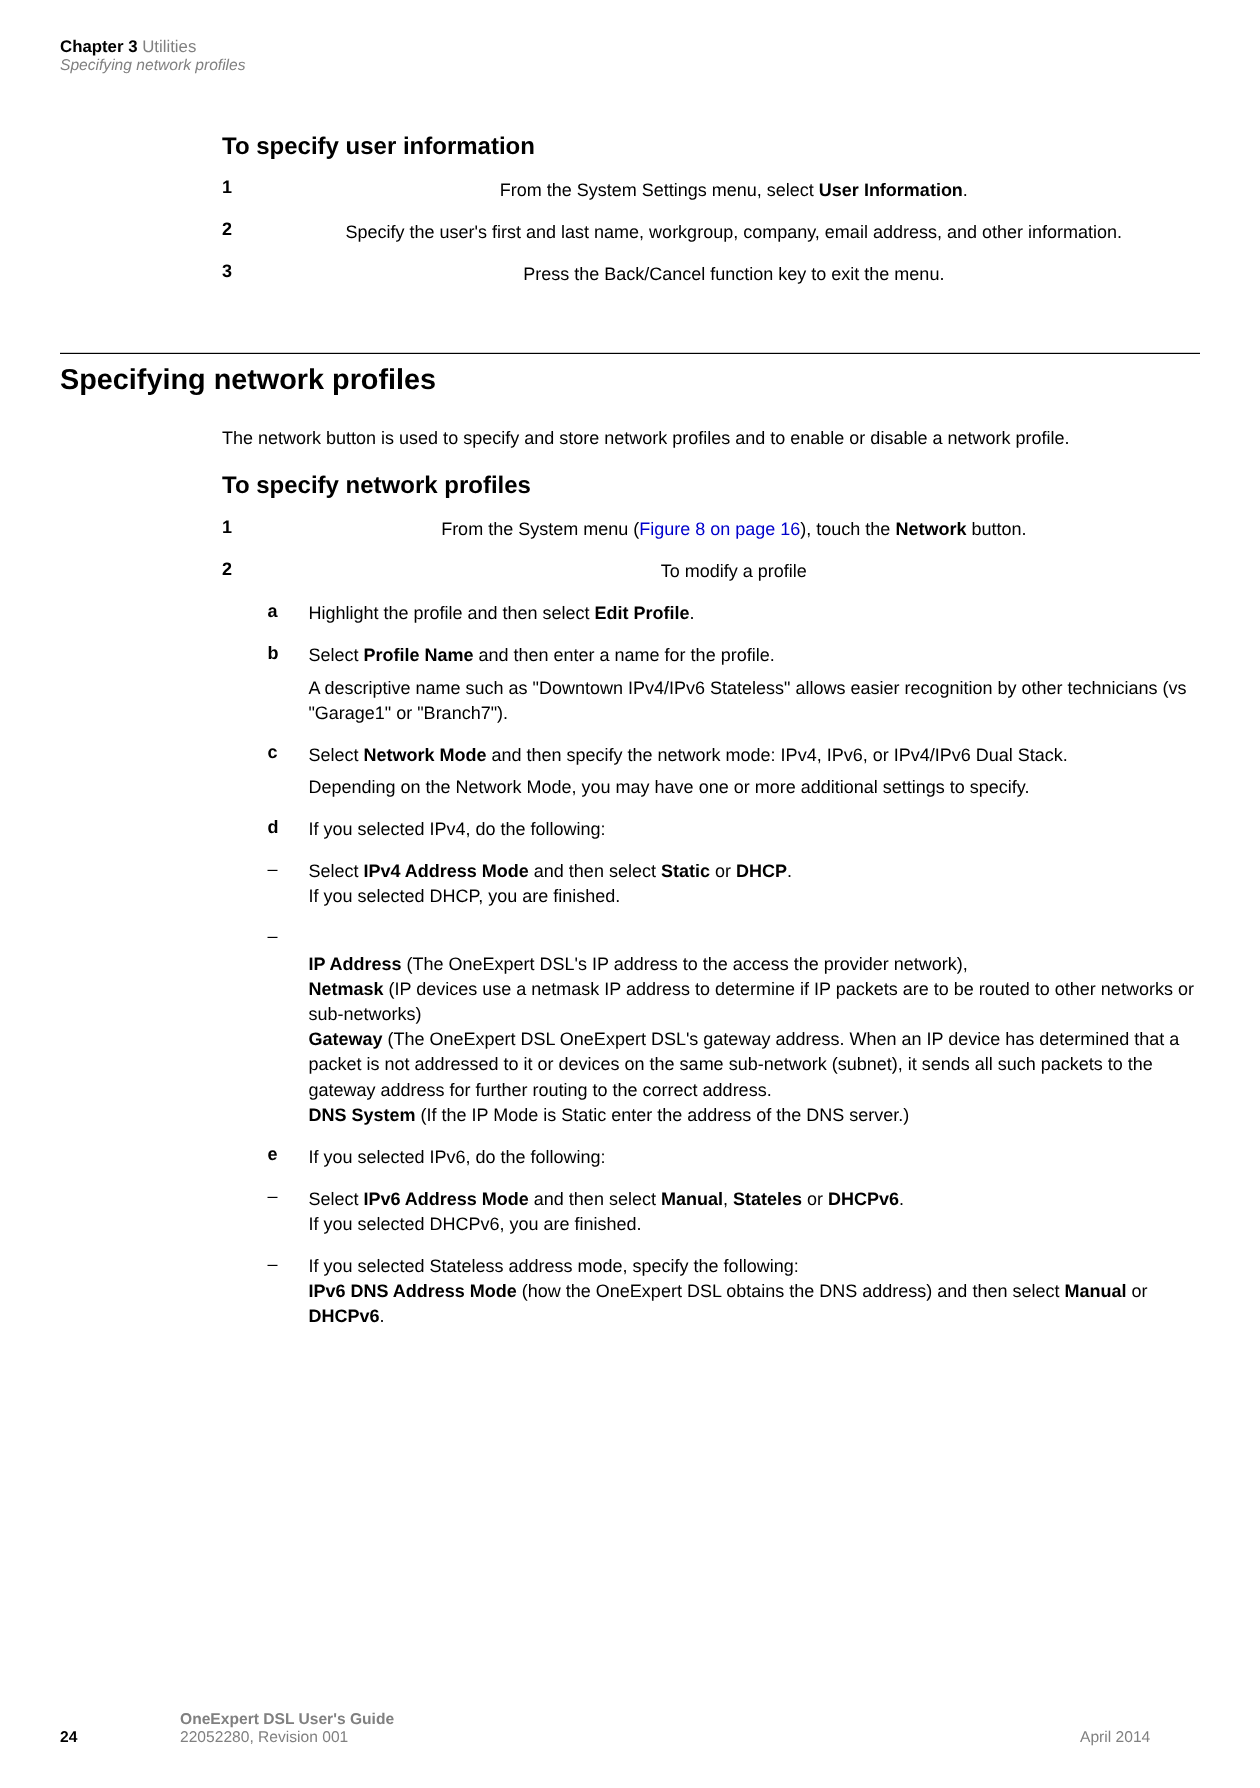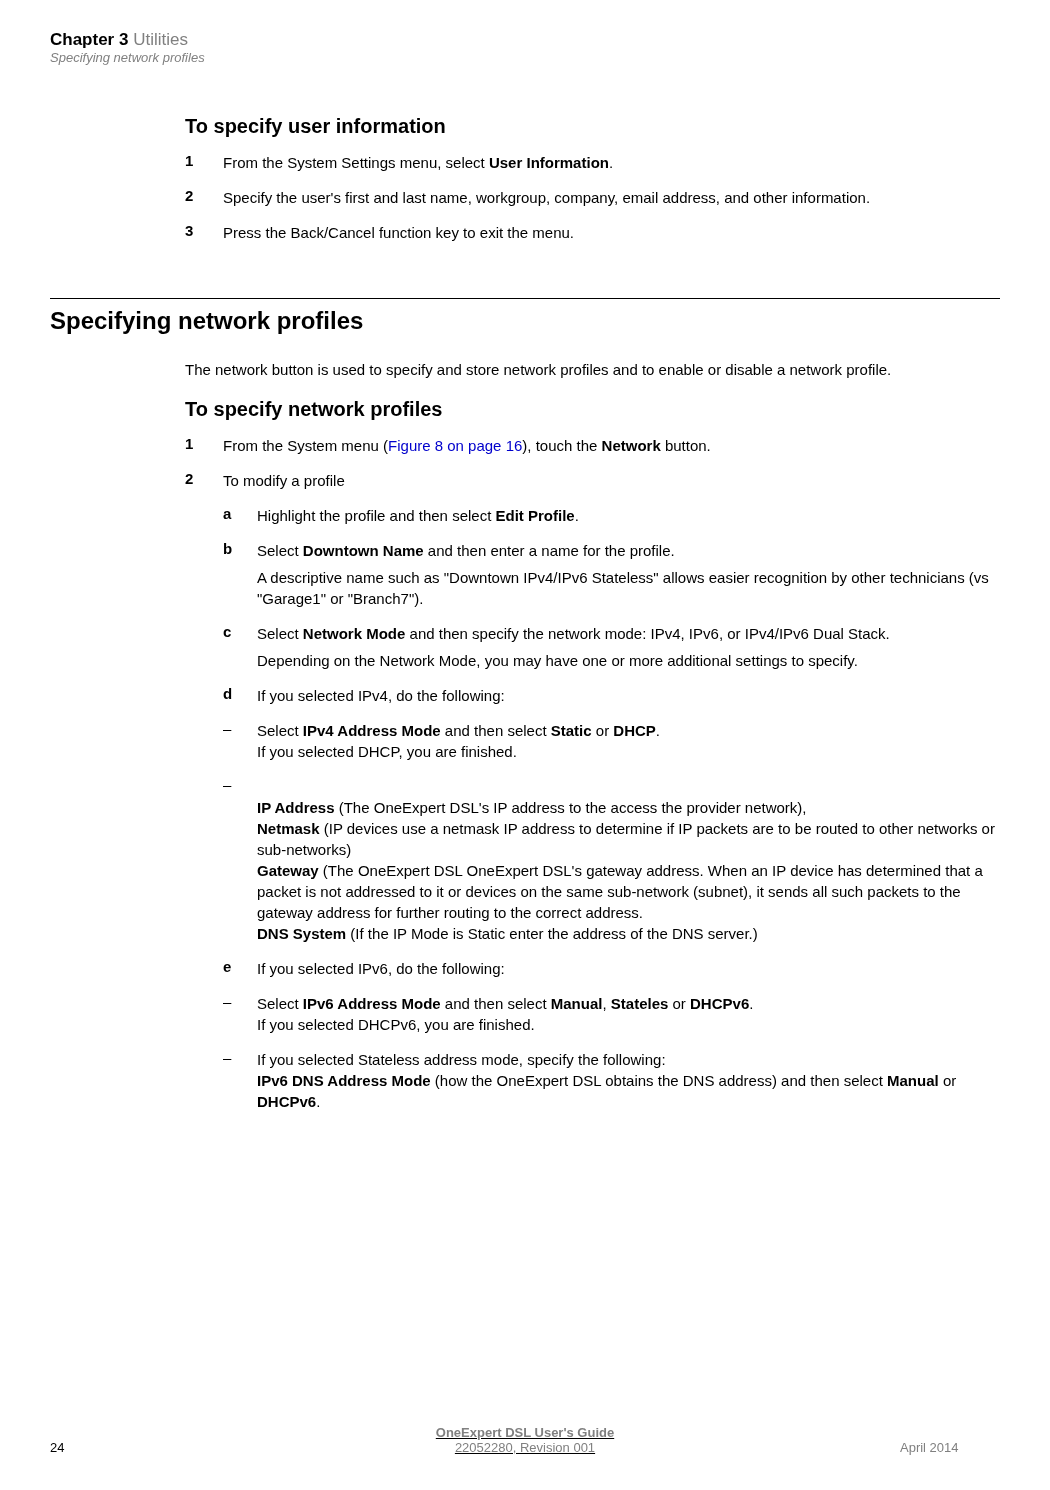--- a/index.html
+++ b/index.html
@@ -14,21 +14,21 @@
       width: 1050px;
       height: 1490px;
       background: #fff;
       position: relative;
       padding: 30px 50px 0 50px;
     }
     .header {
       margin-bottom: 50px;
     }
     .header-chapter {
-      font-size: 17px;
+      font-size: 14px;
     }
     .header-chapter .bold {
       font-weight: bold;
     }
     .header-chapter .gray {
       color: #808080;
     }
     .header-subtitle {
       font-size: 13px;
       font-style: italic;
@@ -45,20 +45,21 @@
       margin-bottom: 14px;
       margin-left: 135px;
     }
     .numbered-item .num {
       font-weight: bold;
       min-width: 38px;
     }
     .numbered-item .content {
       flex: 1;
       line-height: 1.4;
+      text-align: center;
     }
     .lettered-item {
       display: flex;
       margin-bottom: 14px;
       margin-left: 173px;
     }
     .lettered-item .letter {
       font-weight: bold;
       min-width: 34px;
     }
@@ -106,27 +107,25 @@
       position: absolute;
       bottom: 35px;
       left: 50px;
       right: 50px;
       display: flex;
       justify-content: space-between;
       align-items: flex-end;
       font-size: 13px;
     }
     .footer-page {
-      font-weight: normal;
+      font-weight: bold;
       width: 100px;
     }
     .footer-center {
-      text-align: center;
-      flex: 1;
-      text-decoration: underline;
+      flex: 1;
     }
     .footer-center .guide {
       font-weight: bold;
       color: #808080;
     }
     .footer-center .rev {
       color: #808080;
     }
     .footer-right {
       color: #808080;
@@ -184,21 +183,21 @@
 <div class="lettered-item">
   <div class="letter">a</div>
   <div class="content">
     <span>Highlight the profile and then select </span><span class="bold">Edit Profile</span><span>.</span>
   </div>
 </div>
 
 <div class="lettered-item">
   <div class="letter">b</div>
   <div class="content">
-    <span>Select </span><span class="bold">Downtown Name</span><span> and then enter a name for the profile.</span>
+    <span>Select </span><span class="bold">Profile Name</span><span> and then enter a name for the profile.</span>
     <div class="sub-content">A descriptive name such as "Downtown IPv4/IPv6 Stateless" allows easier recognition by other technicians (vs "Garage1" or "Branch7").</div>
   </div>
 </div>
 
 <div class="lettered-item">
   <div class="letter">c</div>
   <div class="content">
     <span>Select </span><span class="bold">Network Mode</span><span> and then specify the network mode: IPv4, IPv6, or IPv4/IPv6 Dual Stack.</span>
     <div class="sub-content">Depending on the Network Mode, you may have one or more additional settings to specify.</div>
   </div>

